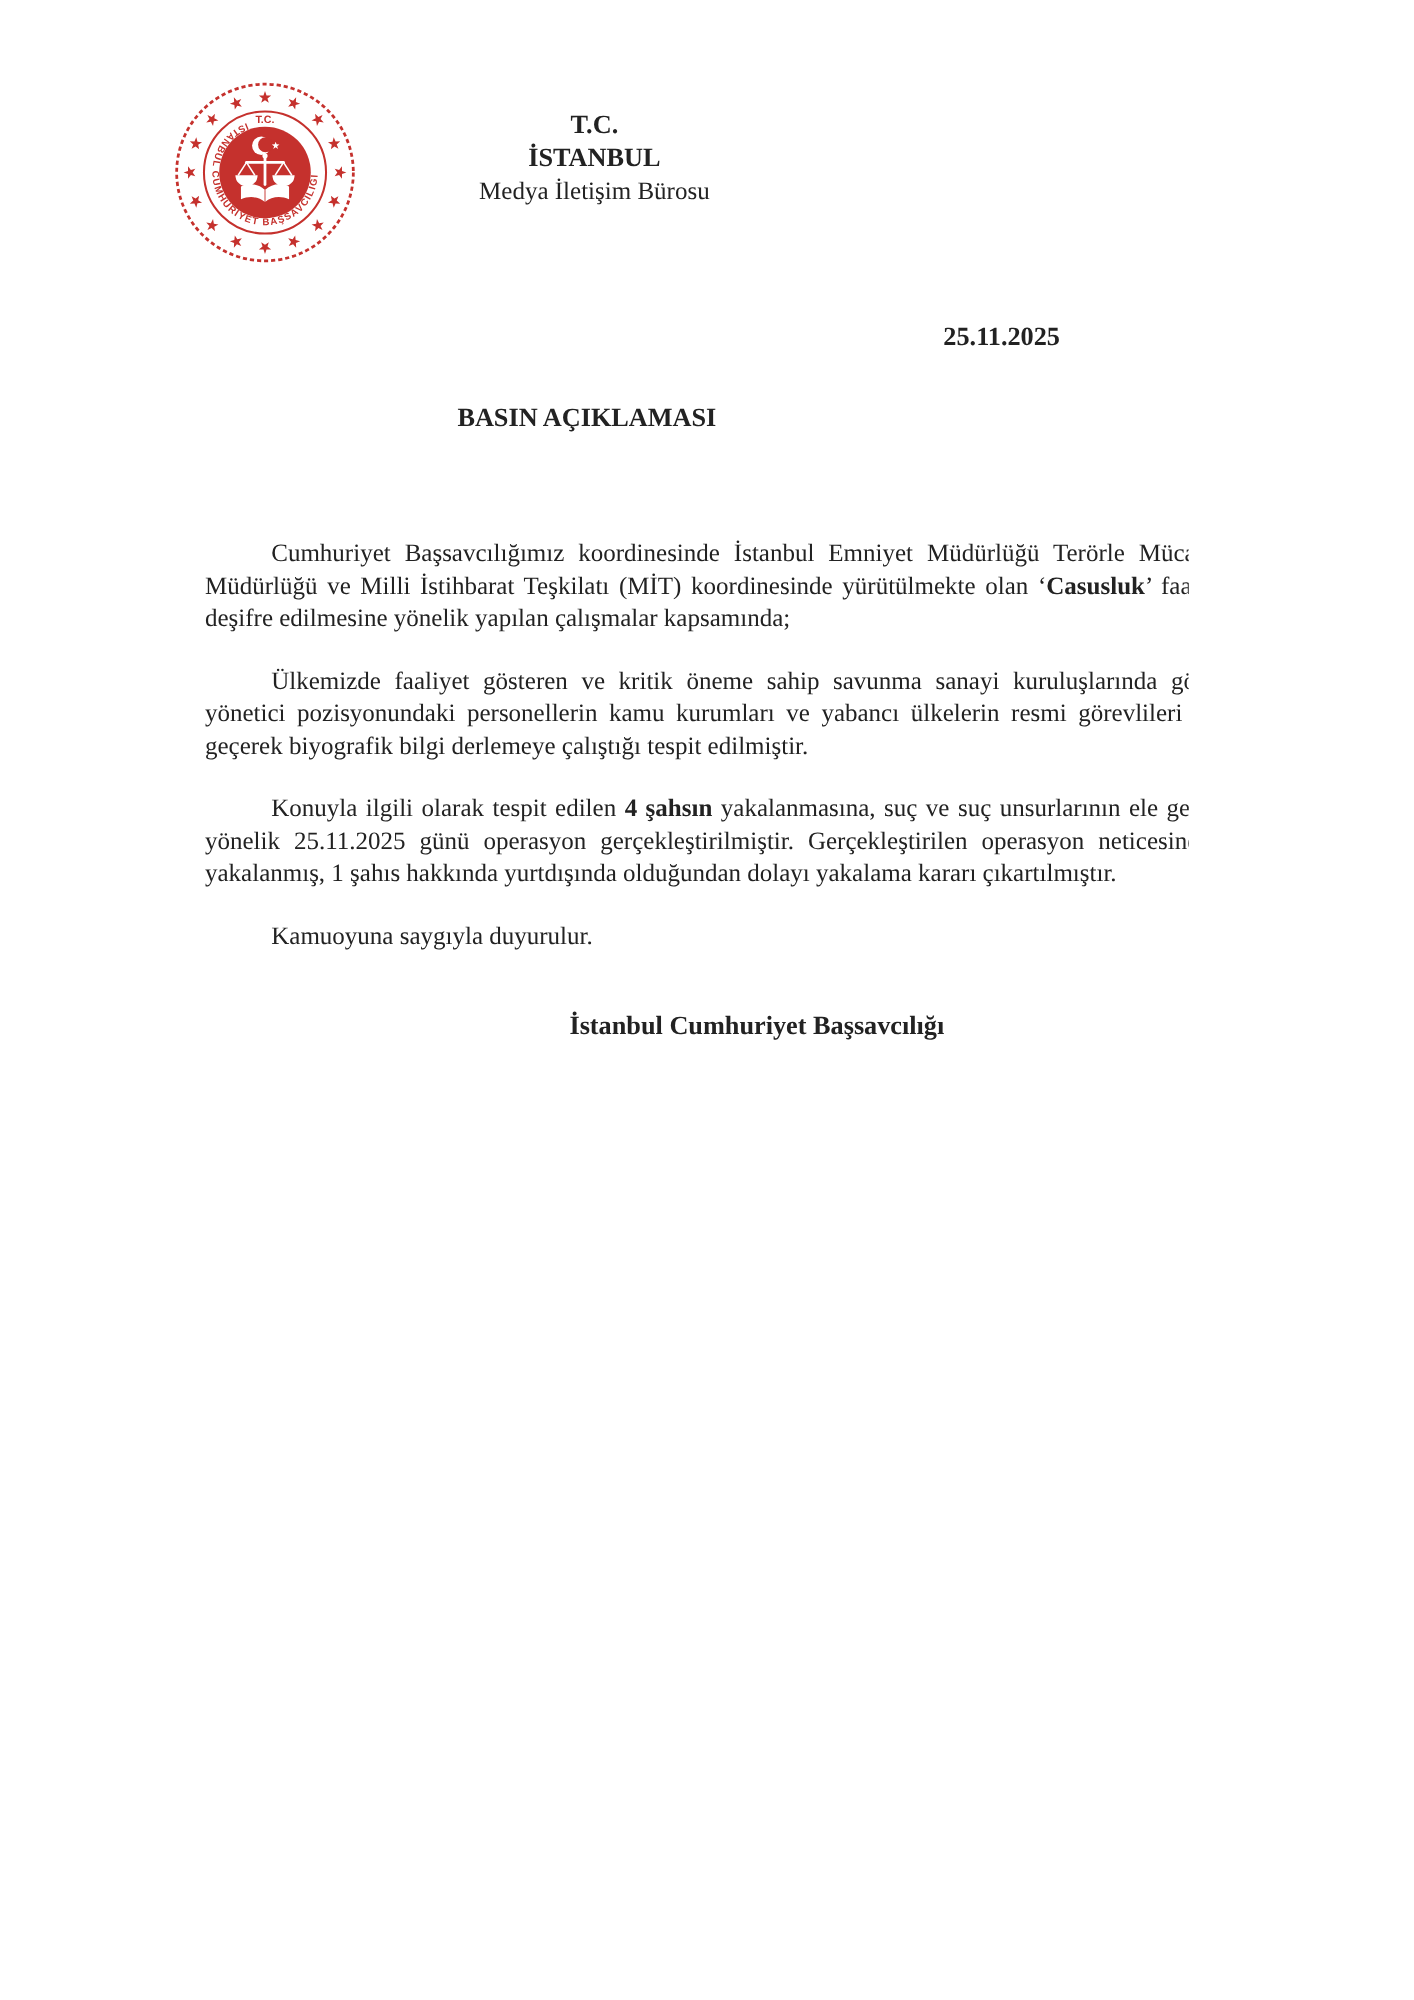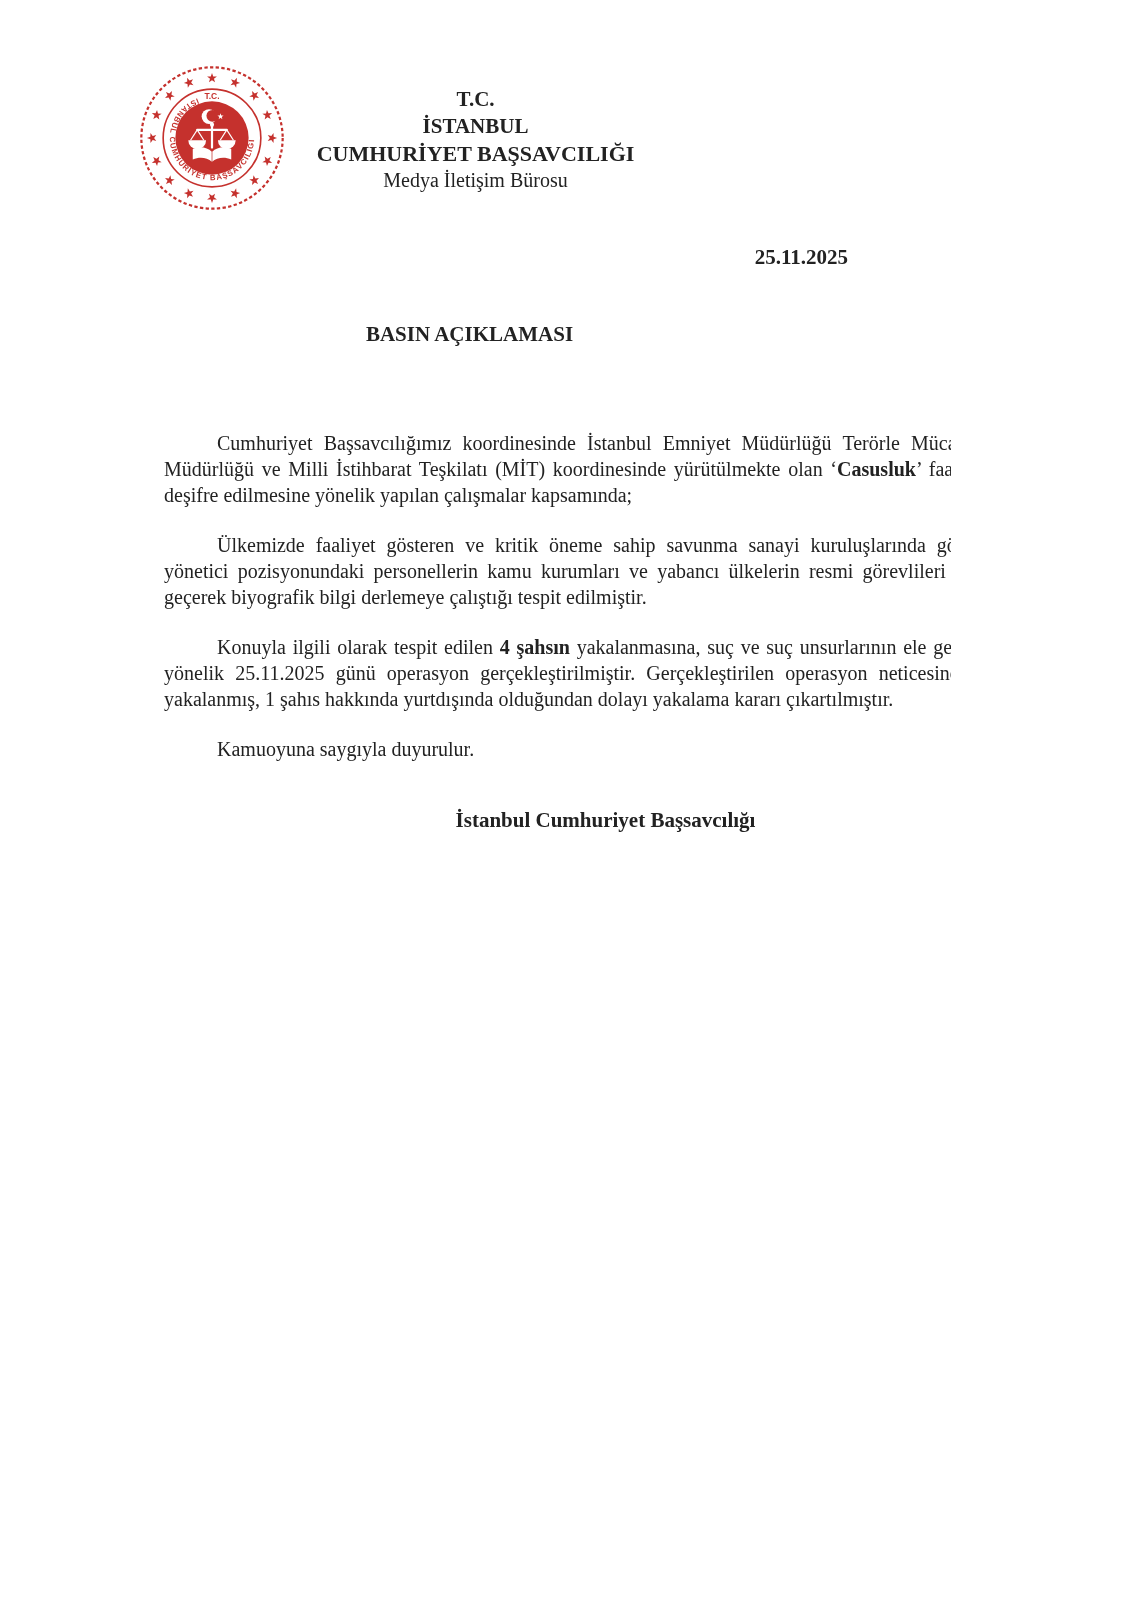--- a/index.html
+++ b/index.html
@@ -21,21 +21,21 @@
   .header-text {
     position:absolute; top:86px; left:0; width:100%;
     text-align:center;
   }
   .ht-line { line-height:27px; }
   .ht-tc     { font-size:21px; font-weight:bold; }
   .ht-city   { font-size:21px; font-weight:bold; }
   .ht-office { font-size:22px; font-weight:bold; }
   .ht-bureau { font-size:20px; font-weight:normal; }
   .date {
-    position:absolute; top:245px; right:103px;
+    position:absolute; top:257px; right:103px;
     font-size:21px; font-weight:bold; line-height:25px;
   }
   .title {
     position:absolute; top:321px; left:0; width:100%;
     padding-right:12px;
     text-align:center;
     font-size:21px; font-weight:bold; line-height:26px;
   }
   .content {
     position:absolute; top:430px; left:164px; width:877px;
@@ -123,21 +123,20 @@
       <g>
         <path d="M100,119 C93,112 83,111 74,115 L74,129 C83,125 93,126 100,132 C107,126 117,125 126,129 L126,115 C117,111 107,112 100,119 Z" fill="#ffffff"></path>
         <line x1="100" y1="119" x2="100" y2="132" stroke="currentColor" stroke-width="1"></line>
       </g>
     </svg>
   </div>
 
   <div class="header-text">
     <div class="ht-line ht-tc">T.C.</div>
     <div class="ht-line ht-city">İSTANBUL</div>
-    <div class="ht-line ht-office">CUMHURİYET BAŞSAVCILIĞI</div>
     <div class="ht-line ht-bureau">Medya İletişim Bürosu</div>
   </div>
 
   <div class="date">25.11.2025</div>
 
   <div class="title">BASIN AÇIKLAMASI</div>
 
   <div class="content">
     <p class="para"><span>Cumhuriyet Başsavcılığımız koordinesinde İstanbul Emniyet Müdürlüğü Terörle Mücadele Şube Müdürlüğü ve Milli İstihbarat Teşkilatı (MİT) koordinesinde yürütülmekte olan ‘</span><strong>Casusluk</strong><span>’ faaliyetlerinin deşifre edilmesine yönelik yapılan çalışmalar kapsamında;</span></p>
     <p class="para"><span>Ülkemizde faaliyet gösteren ve kritik öneme sahip savunma sanayi kuruluşlarında görev yapan yönetici pozisyonundaki personellerin kamu kurumları ve yabancı ülkelerin resmi görevlileri ile irtibata geçerek biyografik bilgi derlemeye çalıştığı tespit edilmiştir.</span></p>

